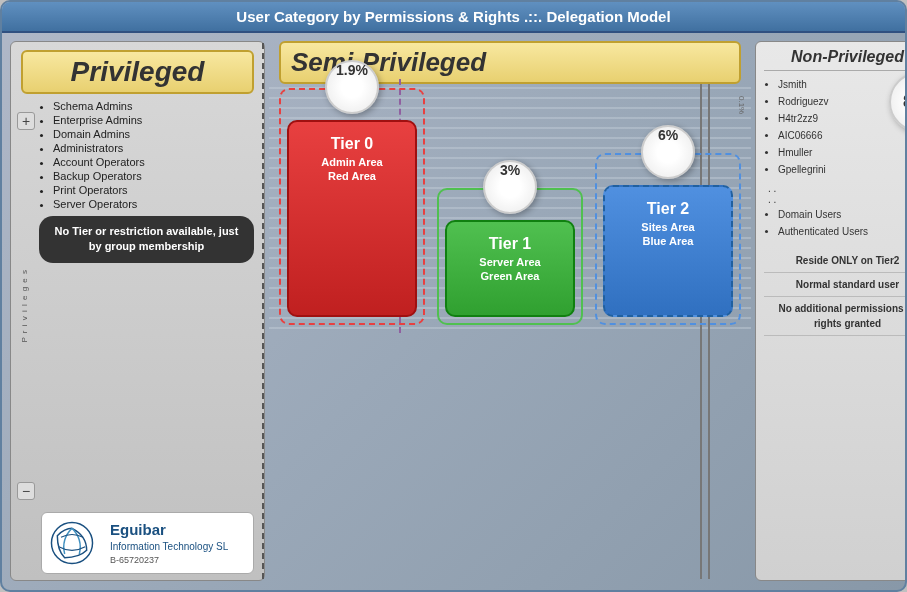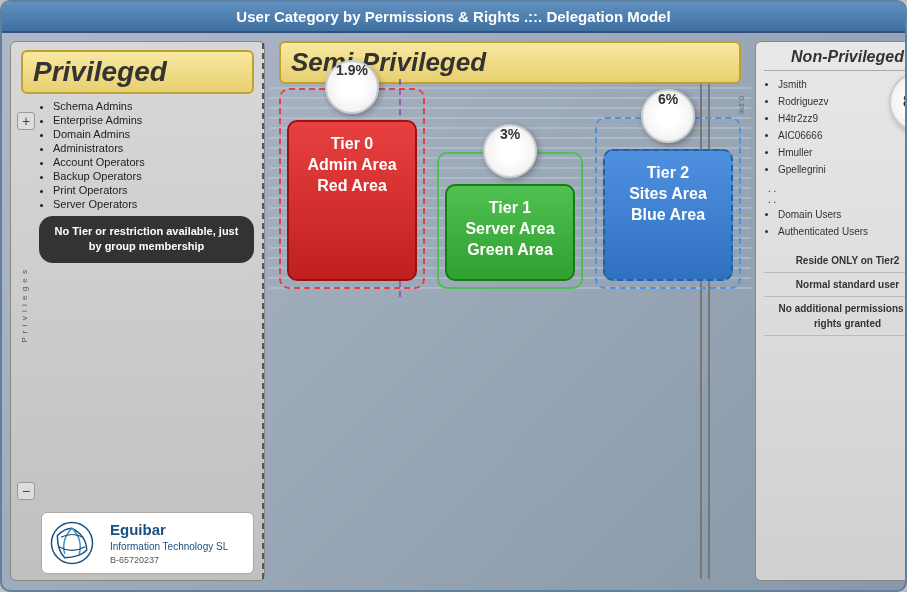--- a/index.html
+++ b/index.html
@@ -47,20 +47,21 @@
     .privileged-label {
       background: linear-gradient(180deg, #f8e8a0 0%, #e8d070 100%);
       border: 2px solid #c0a030;
       border-radius: 6px;
       margin: 8px 10px 4px 10px;
       padding: 4px 10px;
       font-size: 28px;
       font-weight: bold;
       color: #333;
       font-style: italic;
+      text-align: center;
     }
 
     .plus-btn {
       position: absolute;
       left: 6px;
       top: 70px;
       width: 18px;
       height: 18px;
       background: #ddd;
       border: 1px solid #999;
@@ -197,21 +198,21 @@
       position: relative;
       text-align: center;
       color: white;
       font-weight: bold;
     }
 
     .tier0 {
       background: linear-gradient(180deg, #e84040 0%, #c02020 100%);
       border: 2px solid #a01010;
       width: 130px;
-      height: 161px;
+      height: 197px;
       align-self: flex-end;
     }
 
     .tier1 {
       background: linear-gradient(180deg, #50c050 0%, #30a030 100%);
       border: 2px solid #108010;
       width: 130px;
       height: 97px;
       align-self: flex-end;
     }
@@ -224,21 +225,21 @@
       align-self: flex-end;
     }
 
     .tier-name {
       font-size: 16px;
       font-weight: bold;
       line-height: 1.2;
     }
 
     .tier-desc {
-      font-size: 16px;
+      font-size: 11px;
       margin-top: 2px;
       line-height: 1.3;
     }
 
     .tier-percent-bubble {
       position: absolute;
       top: -30px;
       left: 50%;
       transform: translateX(-50%);
       width: 54px;

